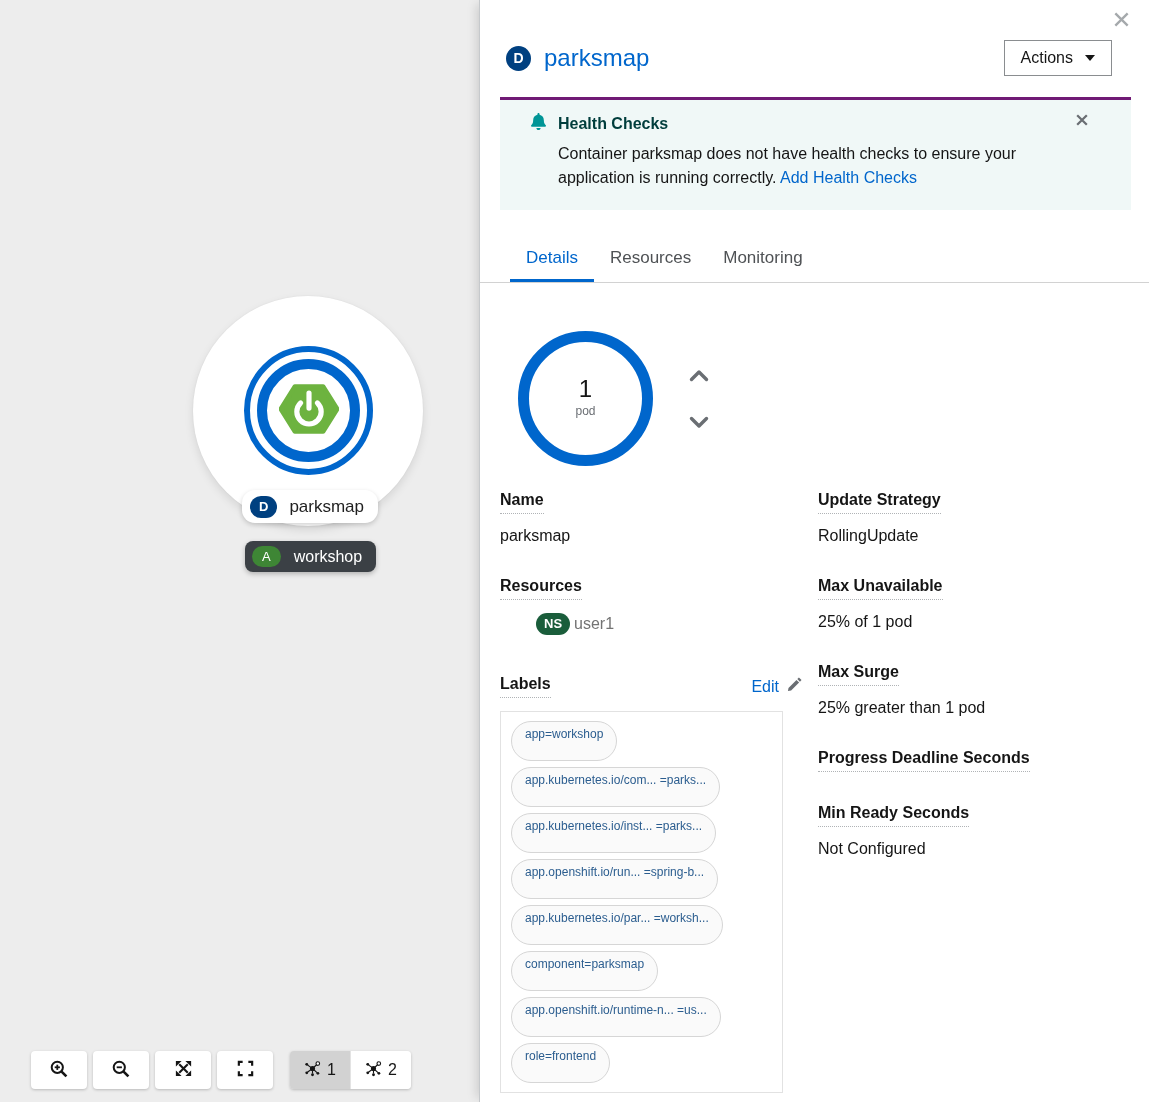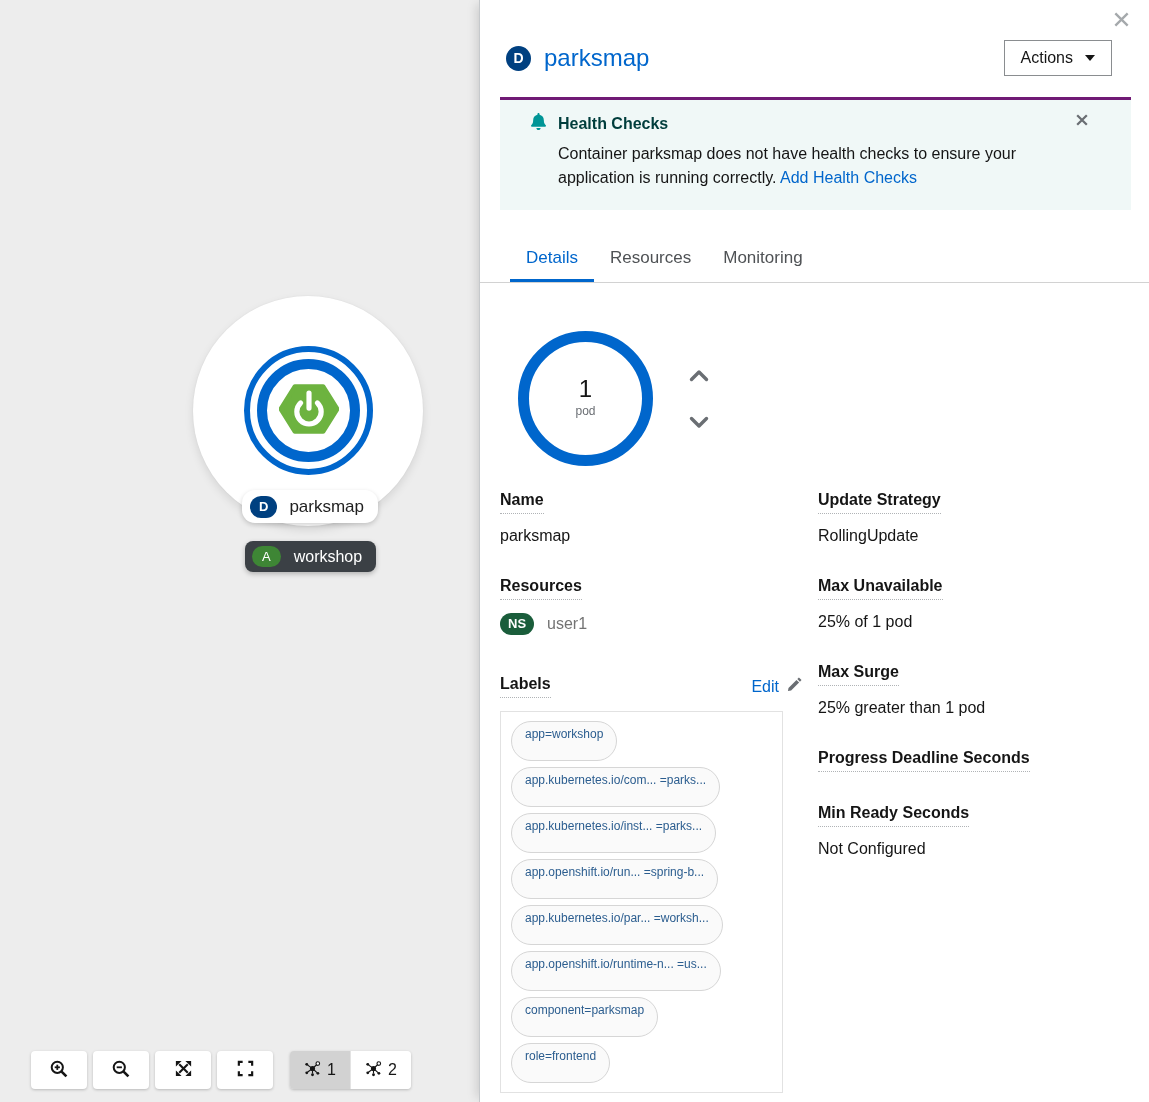--- a/index.html
+++ b/index.html
@@ -115,21 +115,21 @@
   .details { display:flex; margin-top:25px; }
   .col-left { width:318px; flex:none; }
   .col-right { flex:1; }
   .field { margin-bottom:32px; }
   .dt { font-size:16px; font-weight:bold; color:#151515; }
   .dt .hint { border-bottom:1px dotted #b0b3b6; padding-bottom:4px; display:inline-block; }
   .dd { margin-top:13px; font-size:16px; color:#151515; }
   .dt-row { display:flex; align-items:center; justify-content:space-between; padding-right:16px;margin-top:40px; }
   .edit-btn { background:none; border:none; color:#0066cc; font-size:16px; display:flex; align-items:center; gap:8px; }
 
-  .ns-line { display:flex; align-items:center; gap:13px; }
+  .ns-line { display:flex; align-items:center; gap:4px;margin-left:36px; }
   .ns-badge {
     background:#1a5d3b; color:#fff; font-weight:bold; font-size:13px;
     border-radius:12px; padding:3px 8px; line-height:16px;
   }
   .link { color:#737373; text-decoration:none; cursor:pointer; }
 
   .labels-box {
     margin-top:13px; border:1px solid #e2e2e2; width:283px; padding:9px 10px; background:#fff;
   }
   .label-pill {
@@ -352,22 +352,22 @@
                 </svg>
               </span>
             </button>
           </div>
           <div class="labels-box">
             <span class="label-pill">app=workshop</span>
             <span class="label-pill">app.kubernetes.io/com... =parks...</span>
             <span class="label-pill">app.kubernetes.io/inst... =parks...</span>
             <span class="label-pill">app.openshift.io/run... =spring-b...</span>
             <span class="label-pill">app.kubernetes.io/par... =worksh...</span>
+            <span class="label-pill">component=parksmap</span>
             <span class="label-pill">app.openshift.io/runtime-n... =us...</span>
-            <span class="label-pill">component=parksmap</span>
             <span class="label-pill">role=frontend</span>
           </div>
         </div>
 
         <div class="field">
           <div class="dt"><span class="hint">Pod Selector</span></div>
           <div class="dd selector-line">
             <span>
               <svg width="15" height="15" viewBox="0 0 16 16">
                 <circle cx="6.3" cy="6.3" r="4.6" fill="none" stroke="#009596" stroke-width="2.2"></circle>

